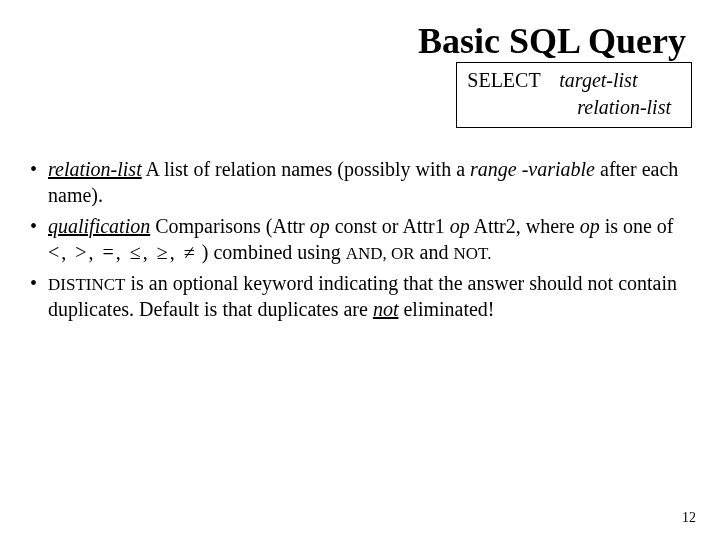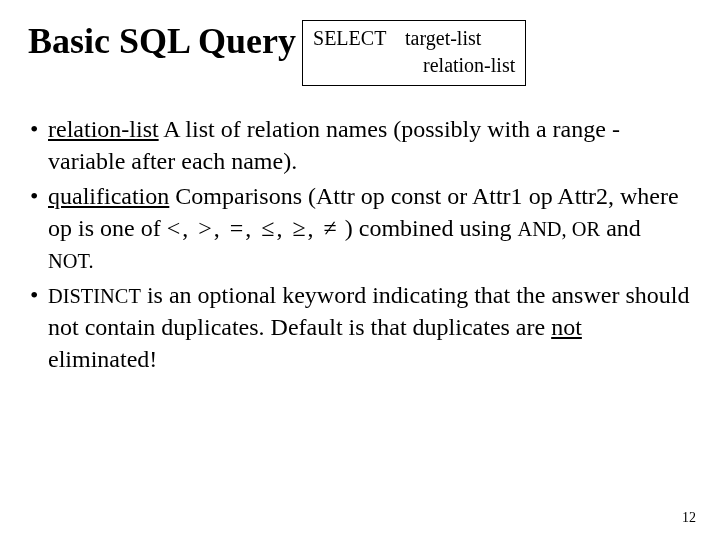--- a/index.html
+++ b/index.html
@@ -11,50 +11,51 @@
     background: #fff;
     color: #000;
     position: relative;
     overflow: hidden;
   }
   .slide {
     padding: 20px 28px 0 28px;
   }
   .header-row {
     display: flex;
-    align-items: flex-start;
+    align-items: flex-end;
     margin-bottom: 28px;
+    flex-direction: column;
   }
   .title {
     font-size: 36px;
     font-weight: bold;
     white-space: nowrap;
     margin-right: 6px;
   }
   .syntax-box {
     border: 1.5px solid #000;
-    padding: 4px 10px 6px 10px;
+    padding: 4px 20px 6px 10px;
     font-size: 20px;
     line-height: 1.35;
   }
   .syntax-row {
     display: flex;
   }
   .kw {
     width: 92px;
   }
   .opt {
     width: 110px;
   }
   .opt-empty {
     width: 110px;
   }
-  .italic { }
+  .italic { font-style: italic; }
   .bullets {
-    font-size: 24px;
+    font-size: 20px;
     line-height: 1.32;
     padding: 0;
     margin: 0;
     list-style: none;
   }
   .bullets > li {
     position: relative;
     padding-left: 20px;
     margin-bottom: 4px;
   }

